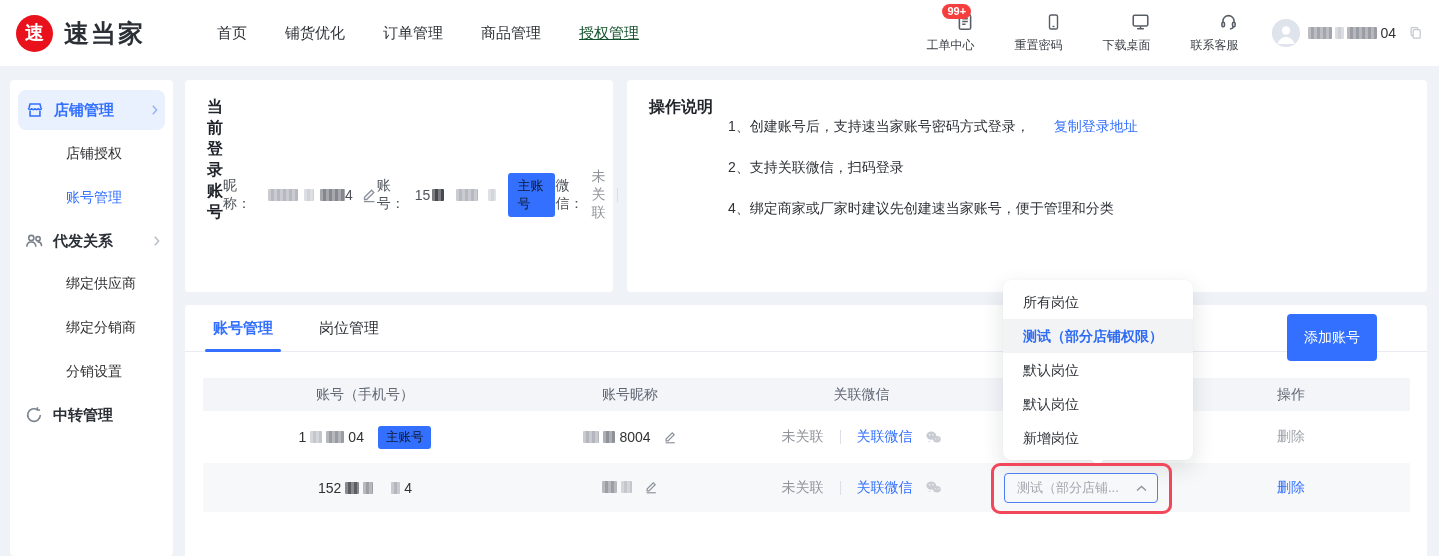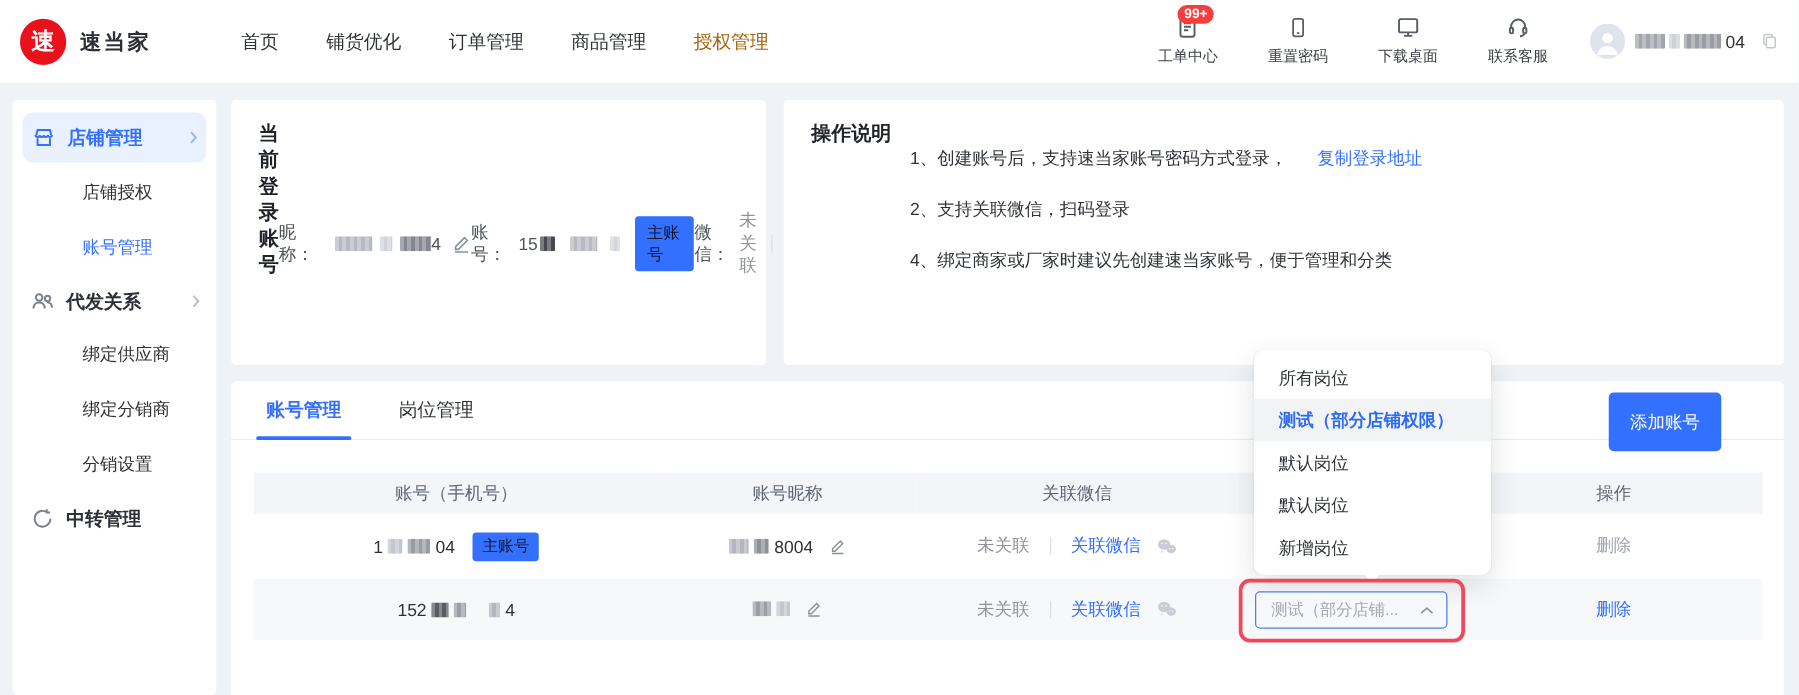--- a/index.html
+++ b/index.html
@@ -7,26 +7,26 @@
   body {
     font-family:"Liberation Sans","DejaVu Sans",sans-serif;
     background:#eff2f7; color:#303133; position:relative; font-size:14px;
   }
   svg { display:block; }
 
   
   .topbar { height:66px; background:#fff; display:flex; align-items:center; padding:0 16px; position:relative; z-index:5; }
   .brand { display:flex; align-items:center; gap:11px; }
   .logo-circle { width:37px; height:37px; border-radius:50%; background:#e8111c; color:#fff; font-weight:bold; font-size:19px; display:flex; align-items:center; justify-content:center; }
-  .brand-name { font-size:17px; font-weight:700; color:#2b2f36; letter-spacing:2px; }
+  .brand-name { font-size:25px; font-weight:700; color:#2b2f36; letter-spacing:2px; }
   .main-nav { display:flex; gap:38px; margin-left:72px; font-size:15px; color:#2f3338; }
   .nav-item { cursor:pointer; }
-  .nav-item.active { color:#a16207; }
+  .nav-item.active { color:#14532d;text-decoration:underline; }
   .top-tools { margin-left:auto; display:flex; gap:40px; }
-  .tool { display:flex; flex-direction:column; align-items:center; gap:5px; font-size:12px; color:#3a3f45; cursor:pointer; position:relative; }
+  .tool { display:flex; flex-direction:column; align-items:flex-end; gap:5px; font-size:12px; color:#3a3f45; cursor:pointer; position:relative; }
   .tool-icon { color:#585e66; height:20px; display:flex; align-items:flex-end; }
   .badge-99 { position:absolute; top:-8px; left:16px; background:#f53f3f; color:#fff; font-size:11px; line-height:15px; padding:0 5px; border-radius:8px; font-weight:700; }
   .user-chip { display:flex; align-items:center; gap:8px; margin-left:34px; cursor:pointer; }
   .avatar { width:28px; height:28px; border-radius:50%; background:#e3e7ee; overflow:hidden; flex:none; }
   .user-mask { display:flex; align-items:center; gap:3px; font-size:14px; color:#303133; }
   .copy-icon { color:#c5c8ce; margin-left:4px; }
 
   
   .mk { display:inline-block; height:12px; border-radius:1px; vertical-align:-1px;
         background-image:repeating-linear-gradient(90deg, rgba(255,255,255,.28) 0 3px, transparent 3px 6px); }

